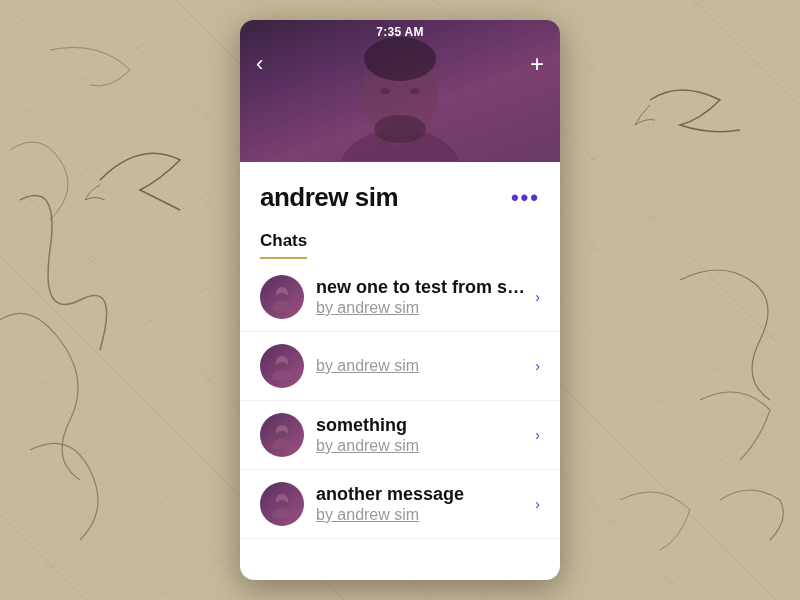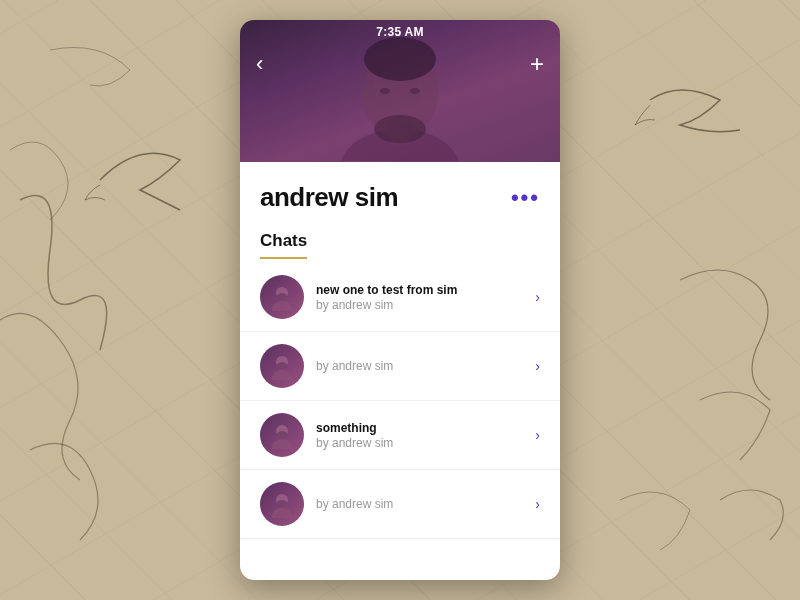--- a/index.html
+++ b/index.html
@@ -206,32 +206,33 @@
     .chat-avatar svg {
       opacity: 0.85;
     }
 
     .chat-info {
       flex: 1;
       min-width: 0;
     }
 
     .chat-title {
-      font-size: 12px;
+      font-size: 18px;
       font-weight: 600;
       color: #111;
       margin-bottom: 1px;
       white-space: nowrap;
       overflow: hidden;
       text-overflow: ellipsis;
     }
 
     .chat-subtitle {
-      font-size: 12px;
+      font-size: 16px;
       color: #999;
+      text-decoration: underline;
     }
 
     .chat-chevron {
       color: #5533cc;
       font-size: 14px;
       margin-left: 8px;
       flex-shrink: 0;
     }
   </style>
 </head>
@@ -353,20 +354,21 @@
 
       <div class="chat-item">
         <div class="chat-avatar">
           <svg width="28" height="28" viewBox="0 0 28 28" xmlns="http://www.w3.org/2000/svg">
             <circle cx="14" cy="10" r="6" fill="rgba(160,100,140,0.9)"></circle>
             <ellipse cx="14" cy="26" rx="10" ry="8" fill="rgba(140,80,120,0.8)"></ellipse>
             <ellipse cx="14" cy="13" rx="5" ry="3" fill="rgba(80,40,70,0.5)"></ellipse>
           </svg>
         </div>
         <div class="chat-info">
+          <div class="chat-title">another message</div>
           <div class="chat-subtitle">by andrew sim</div>
         </div>
         <span class="chat-chevron">›</span>
       </div>
 
     </div>
   </div>
 </div>
 
 </body></html>

